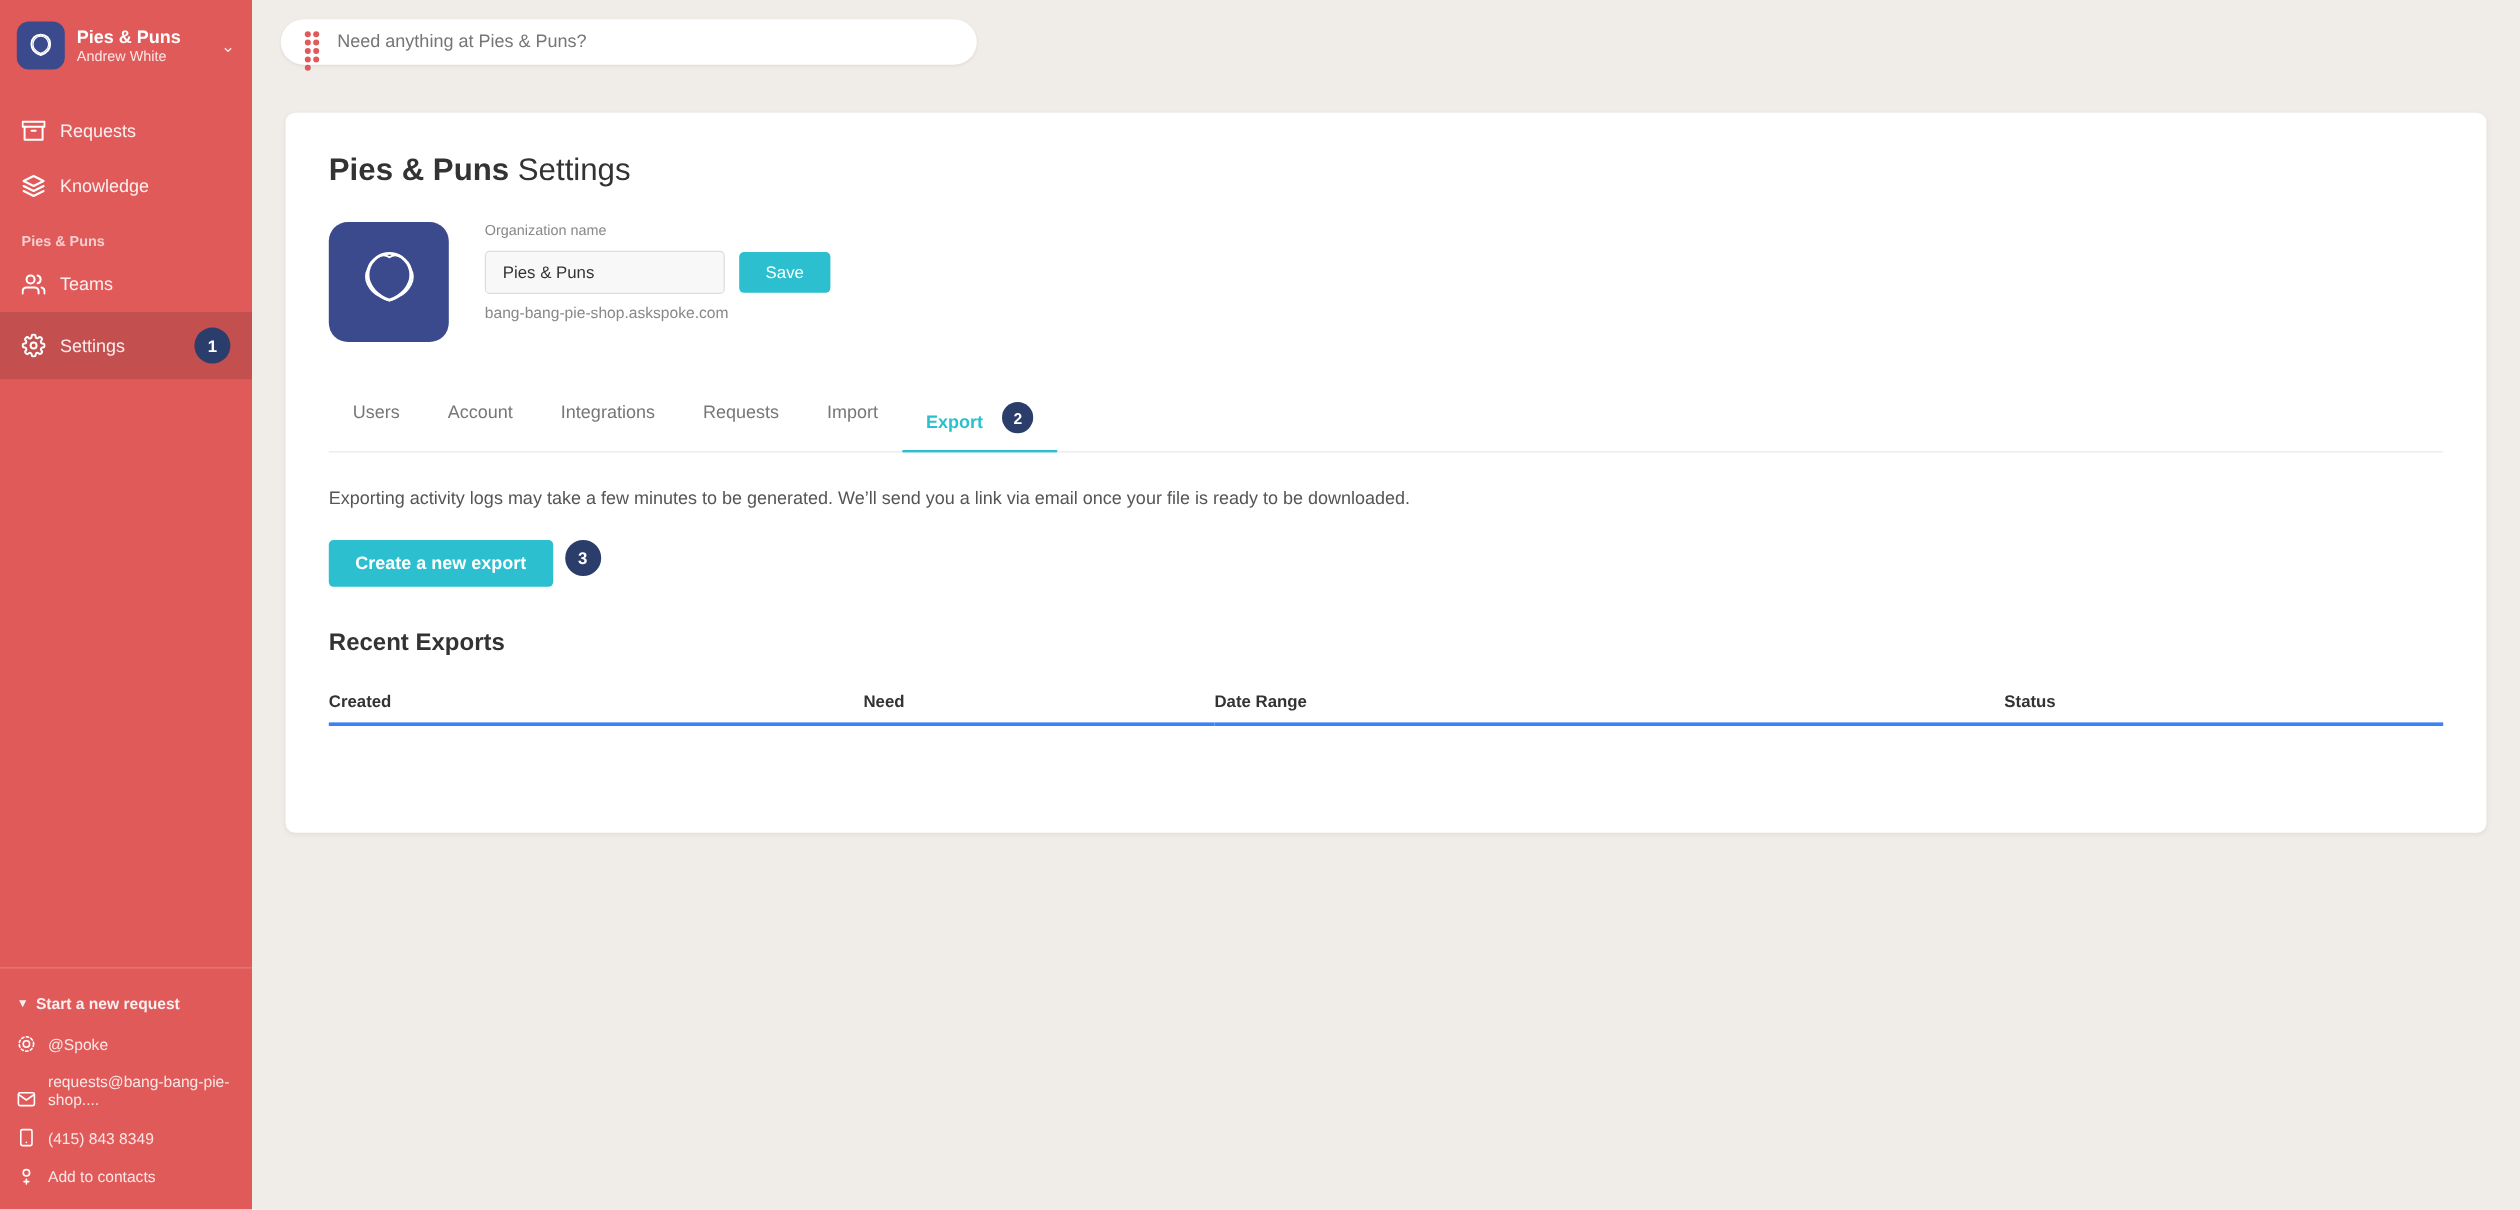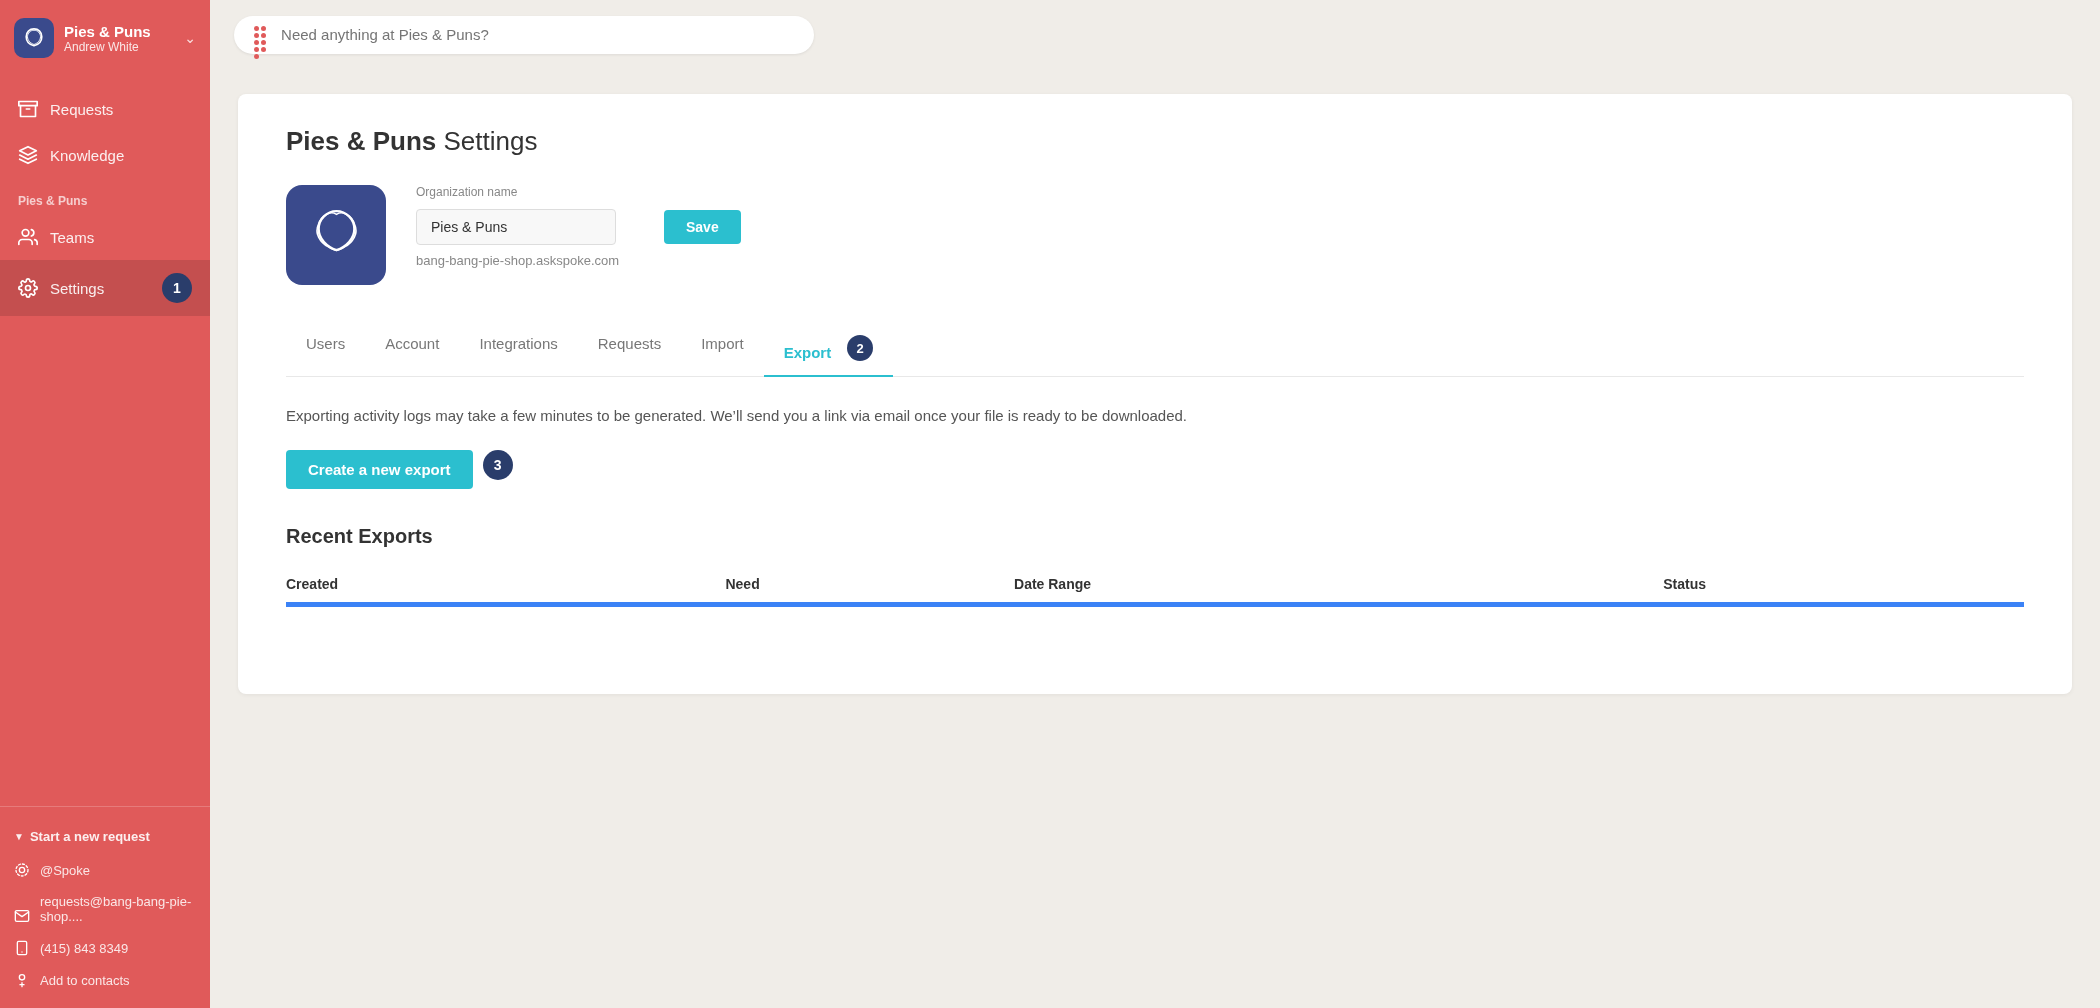--- a/index.html
+++ b/index.html
@@ -186,21 +186,21 @@
     
     .content {
       flex: 1;
       overflow-y: auto;
       padding: 24px 28px;
     }
 
     .settings-card {
       background: white;
       border-radius: 8px;
-      padding: 32px 48px;
+      padding: 32px 36px;
       box-shadow: 0 1px 4px rgba(0,0,0,0.06);
       min-height: 600px;
     }
 
     .settings-page-title {
       font-size: 26px;
       font-weight: 400;
       color: #333;
       margin-bottom: 28px;
     }
@@ -261,23 +261,22 @@
       outline: none;
     }
 
     .save-btn {
       background: #2bbfcf;
       color: white;
       border: none;
       border-radius: 4px;
       padding: 9px 22px;
       font-size: 14px;
-      font-weight: 700;
-      cursor: pointer;
-      margin-left: 36px;
+      font-weight: 400;
+      cursor: pointer;
     }
 
     .org-url {
       font-size: 13px;
       color: #888;
     }
 
     
     .tabs {
       display: flex;
@@ -385,21 +384,21 @@
       width: 100%;
       border-collapse: collapse;
     }
 
     .exports-table th {
       text-align: left;
       font-size: 14px;
       font-weight: 700;
       color: #333;
       padding: 10px 0;
-      border-bottom: 5px solid #3b82f6;
+      border-bottom: 3px solid #3b82f6;
     }
 
     
     .nav-item-inner {
       display: flex;
       align-items: center;
       gap: 12px;
       flex: 1;
     }
   </style>

